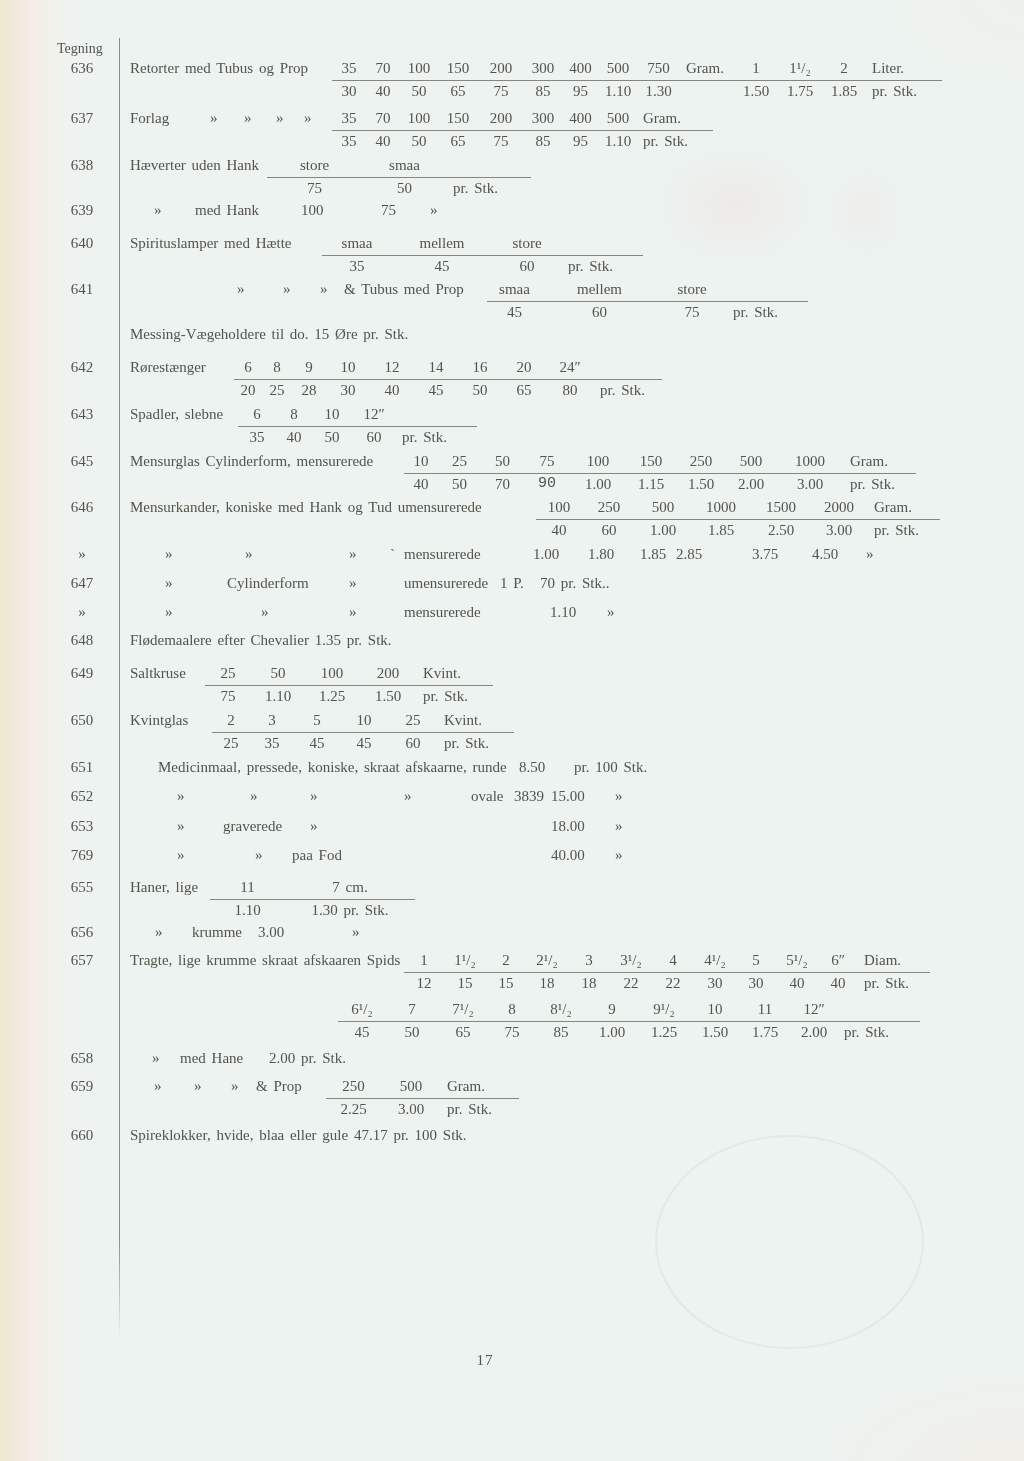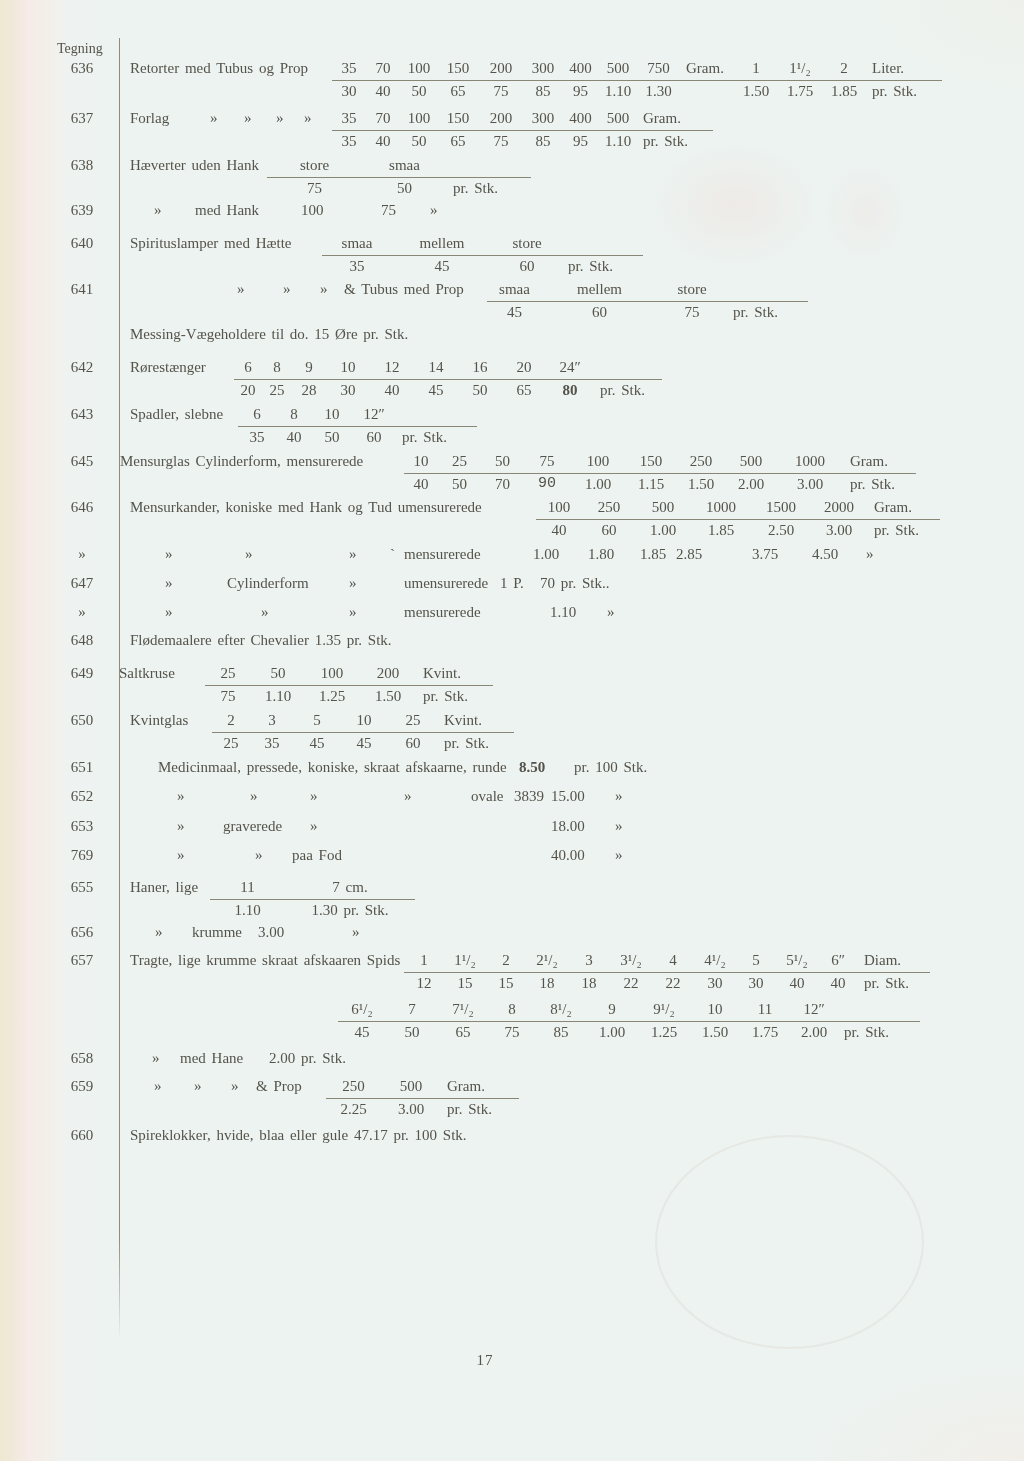--- a/index.html
+++ b/index.html
@@ -192,21 +192,21 @@
           </div>
           <div class="tr">
             <span class="cell" style="width: 28px;">20</span>
             <span class="cell" style="width: 30px;">25</span>
             <span class="cell" style="width: 34px;">28</span>
             <span class="cell" style="width: 44px;">30</span>
             <span class="cell" style="width: 44px;">40</span>
             <span class="cell" style="width: 44px;">45</span>
             <span class="cell" style="width: 44px;">50</span>
             <span class="cell" style="width: 44px;">65</span>
-            <span class="cell" style="width: 48px; font-weight: bold;">80</span>
+            <span class="cell" style="width: 48px;">80</span>
             <span class="cell u" style="width: 62px;">pr. Stk.</span>
           </div>
         </div>
       </div>
       <div class="row" style="top: 404px;">
         <span class="no">643</span>
         <span class="seg" style="left: 130px;">Spadler, slebne</span>
         <div class="tbl" style="left: 238px;">
           <div class="tr head">
             <span class="cell" style="width: 38px;">6</span>
@@ -219,21 +219,21 @@
             <span class="cell" style="width: 38px;">35</span>
             <span class="cell" style="width: 36px;">40</span>
             <span class="cell" style="width: 40px;">50</span>
             <span class="cell" style="width: 44px;">60</span>
             <span class="cell u" style="width: 75px;">pr. Stk.</span>
           </div>
         </div>
       </div>
       <div class="row" style="top: 451px;">
         <span class="no">645</span>
-        <span class="seg" style="left: 120px;">Mensurglas Cylinderform, mensurerede</span>
+        <span class="seg" style="left: 130px;">Mensurglas Cylinderform, mensurerede</span>
         <div class="tbl" style="left: 404px;">
           <div class="tr head">
             <span class="cell" style="width: 34px;">10</span>
             <span class="cell" style="width: 43px;">25</span>
             <span class="cell" style="width: 43px;">50</span>
             <span class="cell" style="width: 46px;">75</span>
             <span class="cell" style="width: 56px;">100</span>
             <span class="cell" style="width: 50px;">150</span>
             <span class="cell" style="width: 50px;">250</span>
             <span class="cell" style="width: 50px;">500</span>
@@ -310,21 +310,21 @@
         <span class="seg" style="left: 404px;">mensurerede</span>
         <span class="seg" style="left: 550px;">1.10</span>
         <span class="seg" style="left: 607px;">»</span>
       </div>
       <div class="row" style="top: 630px;">
         <span class="no">648</span>
         <span class="seg" style="left: 130px;">Flødemaalere efter Chevalier 1.35 pr. Stk.</span>
       </div>
       <div class="row" style="top: 663px;">
         <span class="no">649</span>
-        <span class="seg" style="left: 119px;">Saltkruse</span>
+        <span class="seg" style="left: 130px;">Saltkruse</span>
         <div class="tbl" style="left: 205px;">
           <div class="tr head">
             <span class="cell" style="width: 46px;">25</span>
             <span class="cell" style="width: 54px;">50</span>
             <span class="cell" style="width: 54px;">100</span>
             <span class="cell" style="width: 58px;">200</span>
             <span class="cell u" style="width: 70px;">Kvint.</span>
           </div>
           <div class="tr">
             <span class="cell" style="width: 46px;">75</span>
@@ -353,21 +353,21 @@
             <span class="cell" style="width: 46px;">45</span>
             <span class="cell" style="width: 48px;">45</span>
             <span class="cell" style="width: 50px;">60</span>
             <span class="cell u" style="width: 70px;">pr. Stk.</span>
           </div>
         </div>
       </div>
       <div class="row" style="top: 757px;">
         <span class="no">651</span>
         <span class="seg" style="left: 130px; margin-left: 28px;">Medicinmaal, pressede, koniske, skraat afskaarne, runde</span>
-        <span class="seg" style="left: 519px; font-weight: bold;">8.50</span>
+        <span class="seg" style="left: 519px;">8.50</span>
         <span class="seg" style="left: 574px;">pr. 100 Stk.</span>
       </div>
       <div class="row" style="top: 786px;">
         <span class="no">652</span>
         <span class="seg" style="left: 177px;">»</span>
         <span class="seg" style="left: 250px;">»</span>
         <span class="seg" style="left: 310px;">»</span>
         <span class="seg" style="left: 404px;">»</span>
         <span class="seg" style="left: 471px;">ovale</span>
         <span class="seg" style="left: 514px;">3839</span>

